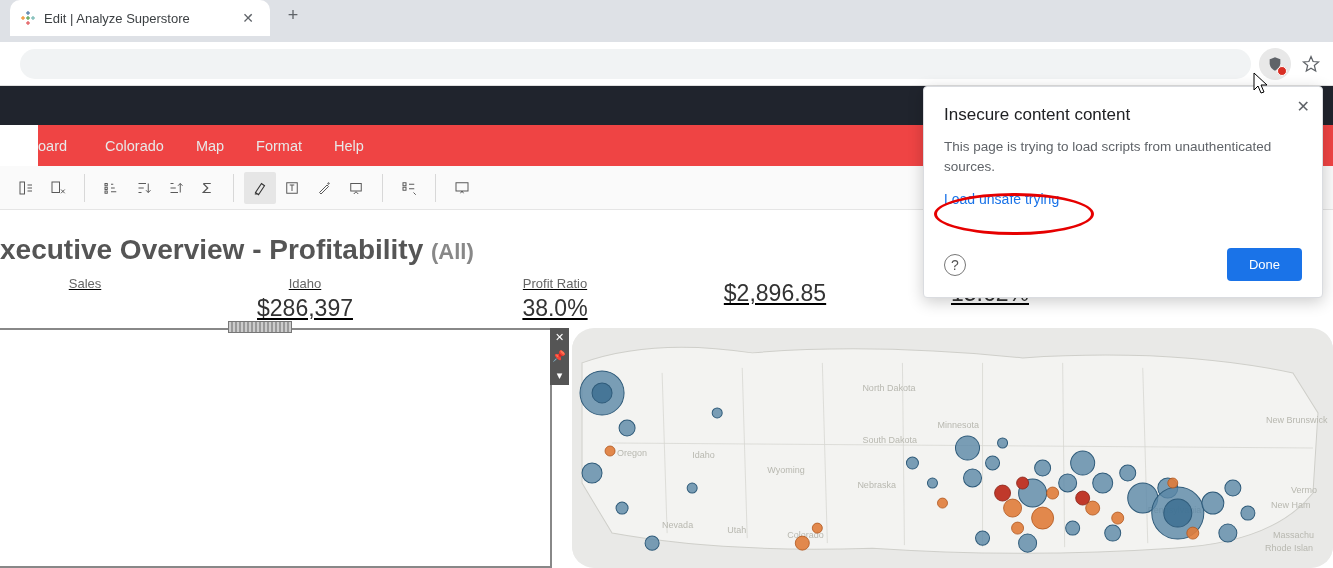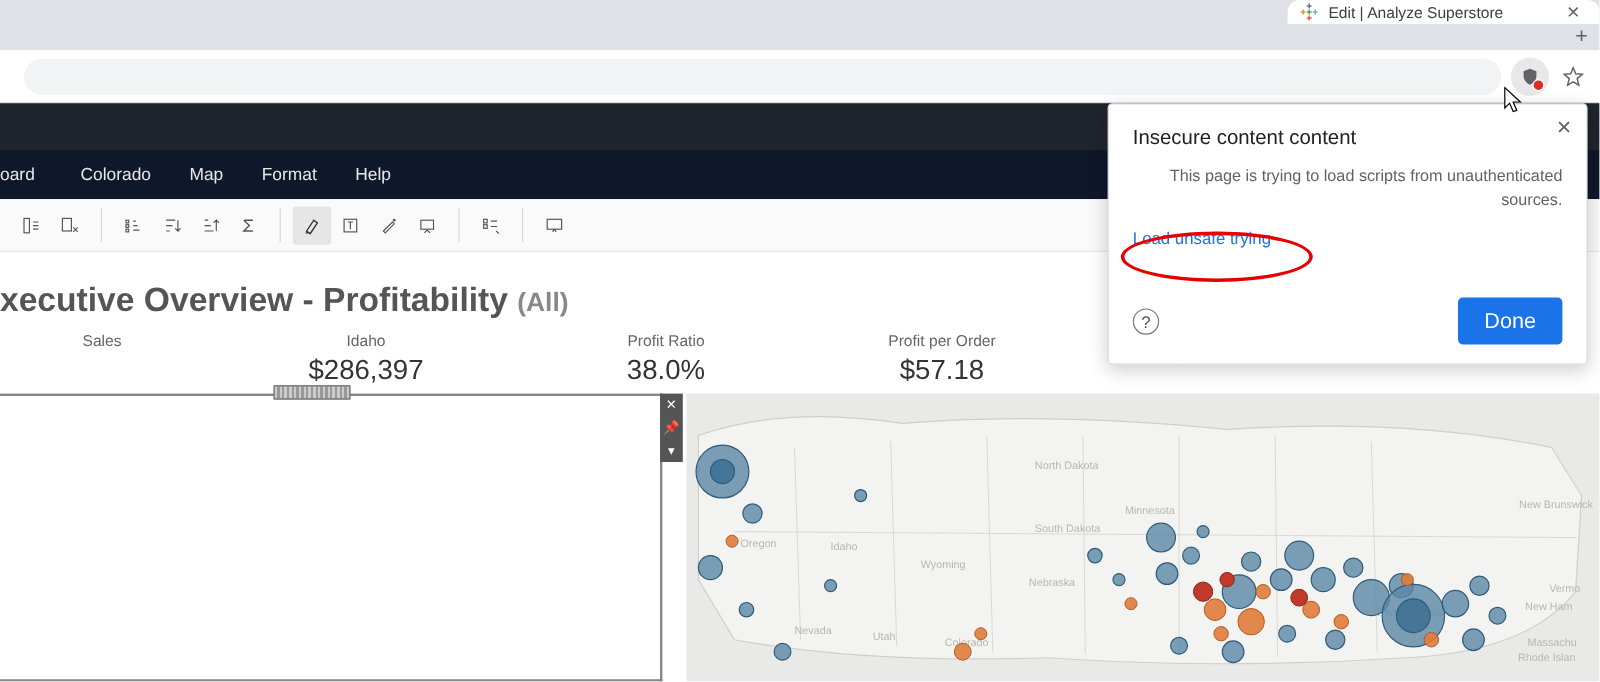--- a/index.html
+++ b/index.html
@@ -1,75 +1,75 @@
 <!DOCTYPE html>
 <html><head>
 <meta charset="utf-8">
 <style>
   * { box-sizing: border-box; margin: 0; padding: 0; font-family: "Segoe UI", Arial, sans-serif; }
   body { width: 1333px; height: 568px; overflow: hidden; background: #fff; position: relative; }
 
   
-  .tab-strip { height: 42px; background: #dee1e6; display: flex; align-items: flex-end; padding-left: 0; flex-direction: column; }
+  .tab-strip { height: 42px; background: #dee1e6; display: flex; padding-left: 10px; }
   .tab { display: flex; align-items: center; background: #fff; height: 36px; border-radius: 10px 10px 0 0; padding: 0 14px 0 10px; min-width: 260px; position: relative; }
   .tab .favicon { width: 16px; height: 16px; margin-right: 8px; display:flex;align-items:center;justify-content:center; }
   .tab .title { font-size: 13px; color: #3c4043; flex: 1; white-space: nowrap; overflow: hidden; text-overflow: ellipsis; }
   .tab .close { font-size: 14px; color: #5f6368; padding: 2px; }
   .newtab { width: 30px; height: 30px; display: flex; align-items: center; justify-content: center; color:#5f6368; margin-left:8px; margin-bottom:3px; font-size:18px;}
   .addr-bar { height: 44px; background: #fff; border-bottom: 1px solid #e0e0e0; display: flex; align-items: center; padding: 0 12px; }
   .addr-field { flex: 1; height: 30px; background: #f1f3f4; border-radius: 15px; margin: 0 8px; }
   .addr-icons { display: flex; align-items: center; gap: 10px; }
   .shield-icon { width: 32px; height: 32px; border-radius: 50%; background:#e8e8e8; display:flex;align-items:center;justify-content:center; position:relative;}
   .shield-icon svg { width:16px;height:16px; }
   .shield-badge { position:absolute; right:4px; bottom:4px; width:10px;height:10px;background:#d93025;border-radius:50%;border:1px solid #fff;}
   .star-icon { width:20px; height:20px; color:#5f6368; }
 
   
   .app-header { height: 39px; background: #20242d; }
-  .app-menu { height: 41px; background: #0f172a; display: flex; align-items: center; padding-left: 0; color: #fff; }
+  .app-menu { height: 41px; background: #ef4444; display: flex; align-items: center; padding-left: 0; color: #fff; margin-left: 38px; }
   .app-menu .menu-item { padding: 0 16px; font-size: 14.5px; color: #e8e8e8; cursor: pointer; }
   .app-menu .menu-item:first-child { padding-left:0; padding-right:22px;}
 
   
   .toolbar { height: 44px; background: #fafafa; border-bottom: 1px solid #e5e5e5; display: flex; align-items: center; padding: 0 4px; }
   .tool-group { display: flex; align-items: center; padding: 0 6px; height: 100%; }
   .tool-sep { width: 1px; height: 28px; background: #d8d8d8; margin: 0 4px; }
   .tbtn { width: 32px; height: 32px; display: flex; align-items: center; justify-content: center; border-radius: 2px; color:#555; }
   .tbtn.active { background: #e6e6e6; }
   .tbtn svg { width: 18px; height: 18px; }
 
   
   .dash { padding: 24px 0 0 0; position:relative; }
   .dash-title { font-size: 28px; color: #555; font-weight: 700; padding-left: 0; }
   .dash-title .sub { font-size: 22px; color: #888; }
-  .kpi-row { display: flex; margin-top: 10px; }
+  .kpi-row { display: flex; margin-top: 10px; text-decoration: underline; }
   .kpi { text-align: center; }
   .kpi .label { font-size: 13px; color: #666; margin-bottom: 4px; }
   .kpi .value { font-size: 23px; color: #333; font-weight: 400; }
 
   
   .lower { display:flex; margin-top:6px; height: 240px; position:relative;}
   .left-pane { width: 552px; background:#fff; border: 2px solid #888; border-left:none; position:relative;}
   .drag-handle { position:absolute; top:-9px; left:228px; width:64px;height:12px; background:#999;
     background-image: repeating-linear-gradient(90deg,#ccc 0 2px,#999 2px 4px); border:1px solid #777;}
   .pane-icons { position:absolute; right:-19px; top:-2px; width:19px; background:#555;}
   .pane-icons div { width:19px;height:19px;display:flex;align-items:center;justify-content:center;color:#fff;font-size:11px;}
-  .map-pane { flex: 1; background:#e9e9e7; position:relative; overflow:hidden; margin-left:20px;}
+  .map-pane { flex: 1; background:#e9e9e7; position:relative; overflow:hidden; margin-left:20px;border-radius:22px;}
   .map-svg { position:absolute; inset:0; width:100%; height:100%; }
 
   
   .popup { position: absolute; top: 86px; right: 10px; width: 400px; background: #fff; border: 1px solid #dadce0; border-radius: 4px; box-shadow: 0 4px 16px rgba(0,0,0,0.2); padding: 18px 20px 16px 20px; z-index: 100; }
   .popup .close { position: absolute; top: 10px; right: 12px; font-size: 16px; color: #5f6368; }
   .popup h3 { font-size: 17px; font-weight: 400; color: #202124; margin-bottom: 12px; }
-  .popup p { font-size: 13.5px; color: #5f6368; line-height: 1.45; margin-bottom: 14px; text-align: right; }
+  .popup p { font-size: 13.5px; color: #5f6368; line-height: 1.45; margin-bottom: 14px; }
   .popup .link { font-size: 14px; color: #1a73e8; cursor: pointer; }
   .popup .red-oval { position:absolute; border:3px solid #e60000; border-radius: 50%; width: 160px; height: 42px; left: 10px; top: 106px; pointer-events:none;}
   .popup .footer { display:flex; justify-content:space-between; align-items:center; margin-top: 40px;}
   .popup .help { width:22px;height:22px;border:1.5px solid #777;border-radius:50%;display:flex;align-items:center;justify-content:center;color:#555;font-size:14px;}
-  .popup .done-btn { background:#1a73e8; color:#fff; border:none; border-radius:4px; padding:9px 22px; font-size:18px; cursor:pointer;}
+  .popup .done-btn { background:#1a73e8; color:#fff; border:none; border-radius:4px; padding:9px 22px; font-size:13px; cursor:pointer;}
 
   .cursor { position:absolute; top: 72px; right: 62px; z-index:101; pointer-events:none;}
 </style>
 </head>
 <body>
 
 <div class="tab-strip">
   <div class="tab">
     <span class="favicon">
       <svg viewBox="0 0 16 16">
@@ -216,24 +216,20 @@
     <div class="kpi" style="width:170px">
       <div class="label">Sales</div>
     </div>
     <div class="kpi" style="width:270px">
       <div class="label">Idaho</div>
       <div class="value">$286,397</div>
     </div>
     <div class="kpi" style="width:230px">
       <div class="label">Profit Ratio</div>
       <div class="value">38.0%</div>
-    </div>
-    <div class="kpi" style="width:230px">
-      <div class="label">Profit per Order</div>
-      <div class="value">$57.18</div>
     </div>
     <div class="kpi" style="width:210px">
       <div class="label"></div>
       <div class="value">$2,896.85</div>
     </div>
     <div class="kpi" style="width:220px">
       <div class="label"></div>
       <div class="value">15.62%</div>
     </div>
   </div>

